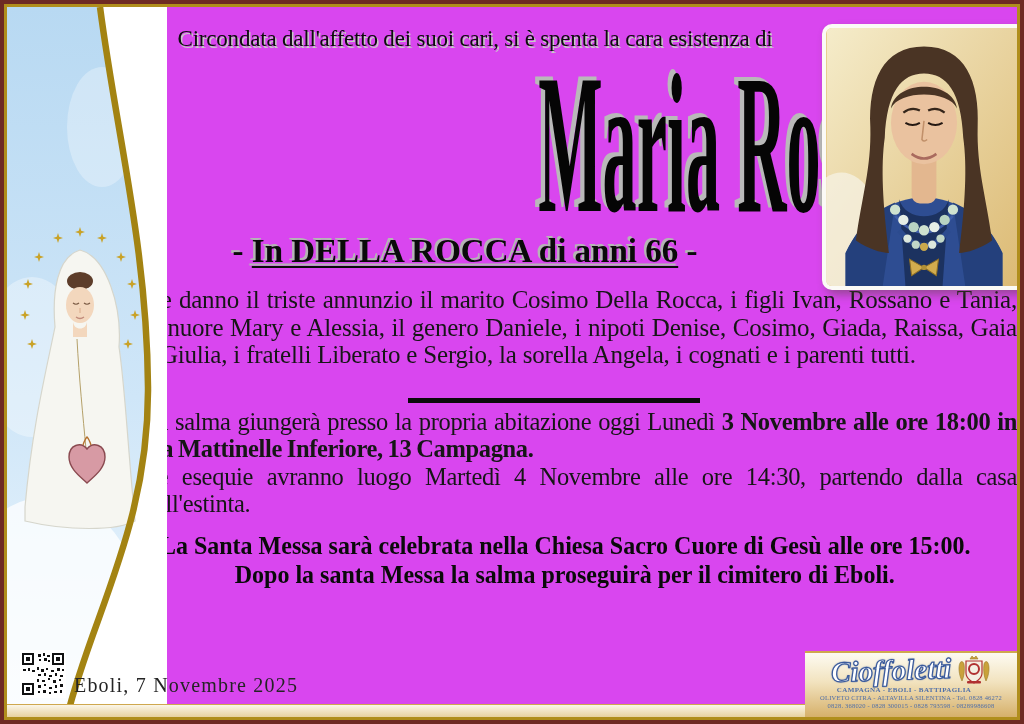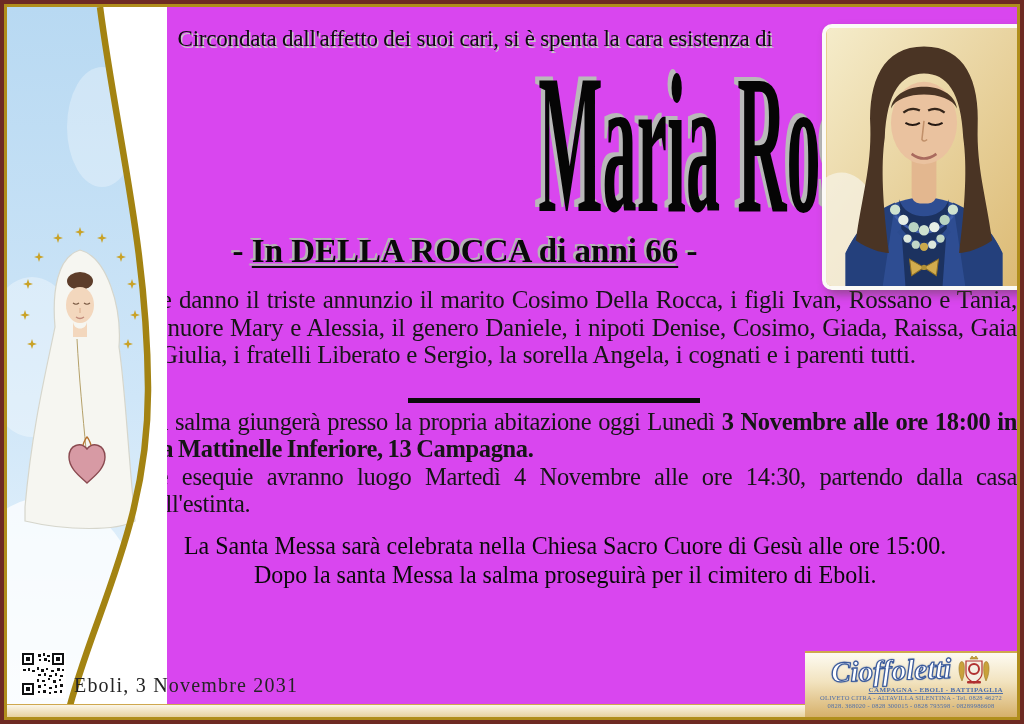--- a/index.html
+++ b/index.html
@@ -28,21 +28,21 @@
   .portrait svg{display:block;width:100%;height:100%;}
 
   .para{position:absolute;left:143px;width:874px;text-align:justify;color:#161616;}
   .announce{top:286px;font-size:25px;line-height:27.5px;letter-spacing:-0.2px;}
   .divider{position:absolute;left:408px;top:398px;width:292px;height:5px;background:#0a0a0a;z-index:5;}
   .wake{top:409px;font-size:24.5px;line-height:26.5px;letter-spacing:-0.35px;word-spacing:-1px;}
   .wake b{font-weight:bold;}
   .funeral{top:464px;font-size:24.5px;line-height:26.5px;letter-spacing:-0.3px;word-spacing:-0.5px;}
 
   .mass{position:absolute;left:115px;top:531px;width:900px;text-align:center;
-        font-weight:normal;font-size:25px;line-height:29px;color:#0a0a0a;}
+        font-weight:bold;font-size:25px;line-height:29px;color:#0a0a0a;}
   .mass .condense{display:inline-block;transform:scaleX(0.96);transform-origin:center;}
 
   .dispensa{position:absolute;left:115px;top:603px;width:900px;text-align:center;
             font-weight:bold;font-style:italic;font-size:28px;color:#0a0a0a;
             text-shadow:-2px -2px 0 #c6c6c6;}
   .dispensa .gap{display:inline-block;width:26px;}
 
   .qr{position:absolute;left:20px;top:650px;width:46px;height:48px;z-index:8;background:#fff;}
   .place-date{position:absolute;left:74px;top:674px;font-size:20px;letter-spacing:1.2px;color:#242424;z-index:8;}
   .website{position:absolute;left:336px;top:666px;width:500px;text-align:center;
@@ -51,21 +51,21 @@
   .bottom-strip{position:absolute;left:7px;right:7px;bottom:7px;height:12px;z-index:2;
                 background:linear-gradient(180deg,#fbf6e8,#e7d19f);border-top:1px solid #cfa84e;}
   .logo-patch{position:absolute;right:7px;bottom:7px;width:212px;height:64px;z-index:7;
               background:linear-gradient(180deg,#fdfbf2 0%,#f2e3bf 45%,#d6b06a 100%);
               border-top:2px solid #cfa84e;}
   .logo-row{display:flex;align-items:center;justify-content:center;gap:5px;margin-top:1px;height:32px;}
   .logo-script{font-style:italic;font-weight:bold;font-size:29px;line-height:30px;color:#ffffff;
                -webkit-text-stroke:1.2px #3a5a9b;text-shadow:0 0 1px #3a5a9b,0 0 2px #3a5a9b;
                transform:rotate(-2deg);}
   .logo-caps{color:#4f6fa9;line-height:8px;}
-  .cap1{font-size:7px;text-align:right;padding-right:14px;letter-spacing:.4px;font-weight:bold;text-decoration:underline;}
+  .cap1{font-size:7px;text-align:center;padding-right:14px;letter-spacing:.4px;font-weight:bold;}
   .cap2{font-size:6.5px;text-align:center;letter-spacing:.2px;}
   .cap3{font-size:6.5px;text-align:center;letter-spacing:.2px;}
 </style>
 </head>
 <body>
 
 <div class="poster">
 
   <div class="sky-band">
     <svg viewBox="0 0 160 710" width="160" height="710">
@@ -199,21 +199,21 @@
       <path d="M4,4h8v8h-8z M34,4h8v8h-8z M4,34h8v8h-8z" fill="#fff"></path>
       <path d="M6,6h4v4h-4z M36,6h4v4h-4z M6,36h4v4h-4z" fill="#111"></path>
       <path fill="#111" d="M18,3h3v3h-3z M23,2h2v3h-2z M27,4h3v2h-3z M19,8h2v2h-2z M24,7h3v3h-3z M28,9h2v2h-2z
         M3,18h3v2h-3z M8,17h2v3h-2z M12,19h3v2h-3z M17,16h2v3h-2z M21,18h3v3h-3z M26,17h2v2h-2z M31,19h3v2h-3z M37,17h3v3h-3z M42,18h2v2h-2z
         M18,23h3v2h-3z M24,22h2v3h-2z M29,24h3v2h-3z M35,22h2v3h-2z M40,24h3v2h-3z
         M17,28h2v3h-2z M22,29h3v2h-3z M28,27h2v2h-2z M33,29h3v3h-3z M39,28h2v2h-2z
         M18,34h3v3h-3z M24,33h2v2h-2z M29,36h3v2h-3z M35,34h2v3h-2z M40,33h3v3h-3z
         M18,40h2v2h-2z M23,39h3v3h-3z M29,41h2v2h-2z M34,40h3v2h-3z M40,39h2v3h-2z"></path>
     </svg>
   </div>
-  <div class="place-date">Eboli, 3 Novembre 2031</div>
+  <div class="place-date">Eboli, 7 Novembre 2025</div>
 
   <div class="bottom-strip"></div>
 
   <div class="logo-patch">
     <div class="logo-row">
       <span class="logo-script">Cioffoletti</span>
       <svg width="34" height="30" viewBox="0 0 34 30">
         <path d="M13,4 L15,1 L17,3 L19,1 L21,4 Z" fill="#c9a23b" stroke="#9a7b2e" stroke-width="0.6"></path>
         <path d="M3,8 C1,12 2,20 5,26 C7,22 8,14 7,9 C6,6 4,6 3,8 Z" fill="#c9a23b" stroke="#9a7b2e" stroke-width="0.6"></path>
         <path d="M31,8 C33,12 32,20 29,26 C27,22 26,14 27,9 C28,6 30,6 31,8 Z" fill="#c9a23b" stroke="#9a7b2e" stroke-width="0.6"></path>

